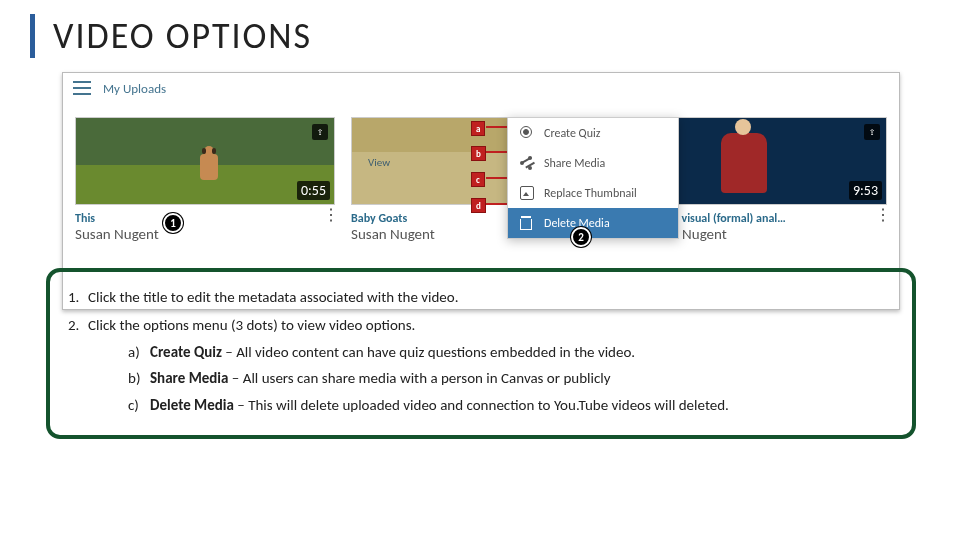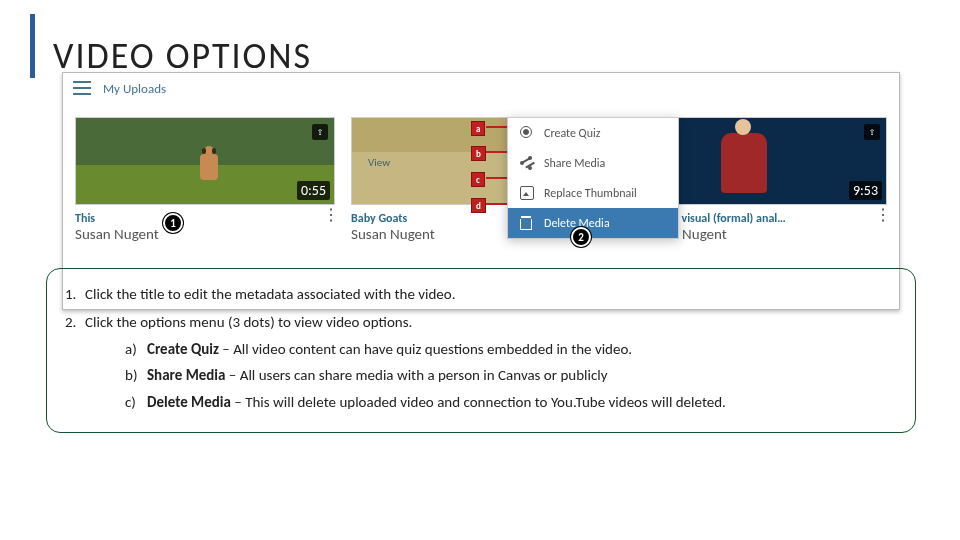--- a/index.html
+++ b/index.html
@@ -1,21 +1,21 @@
 <!DOCTYPE html>
 <html><head>
 <meta charset="utf-8">
 <style>
   * { box-sizing: border-box; margin: 0; padding: 0; }
   body { width: 960px; height: 540px; font-family: Calibri, Arial, sans-serif; background: #fff; position: relative; }
 
   
   .title-wrap { position: absolute; top: 14px; left: 30px; display: flex; align-items: stretch; }
   .title-bar { width: 5px; background: #2b5d9b; margin-right: 18px; }
-  .title-text { font-size: 36px; letter-spacing: 2px; font-weight: 400; color: #222; margin-top: 20px; }
+  .title-text { font-size: 36px; letter-spacing: 2px; font-weight: 400; color: #222; }
 
   
   .panel { position: absolute; top: 72px; left: 62px; width: 838px; height: 238px; border: 1px solid #bbb; box-shadow: 0 2px 4px rgba(0,0,0,.25); background: #fff; }
   .panel-header { display: flex; align-items: center; height: 30px; padding-left: 10px; gap: 12px; }
   .hamburger { width: 18px; height: 14px; display: flex; flex-direction: column; justify-content: space-between; }
   .hamburger span { height: 2px; background: #44748f; }
   .panel-title { font-size: 13px; color: #44748f; }
 
   .cards { position: absolute; top: 44px; left: 0; right: 0; display: flex; padding: 0 12px; gap: 16px; }
   .card { flex: 1; position: relative; }
@@ -58,21 +58,21 @@
   .i-delete::after { content:""; position:absolute; top:0; left:1px; width:10px; height:2px; background:currentColor; }
 
   
   .letter { position: absolute; background:#c02020; color:#fff; font-size:9px; font-weight:700; padding:1px 4px; border:1px solid #8a1010; z-index:6; }
   .pointer-line { position:absolute; height:1.5px; background:#c02020; z-index:4; }
 
   
   .num-circle { position:absolute; width:20px; height:20px; background:#000; color:#fff; border-radius:50%; border:2px solid #fff; box-shadow:0 0 0 1px #000; display:flex; align-items:center; justify-content:center; font-size:11px; font-weight:700; z-index:7; }
 
   
-  .instr { position:absolute; top:268px; left:46px; width:870px; border:1px solid #14532d; border-radius:14px; padding:12px 18px 10px; font-size:15px; color:#222; }
+  .instr { position:absolute; top:268px; left:46px; width:870px; border:4px solid #14532d; border-radius:14px; padding:12px 18px 10px; font-size:15px; color:#222; }
   .instr ol { list-style:none; }
   .instr .top > li { margin:4px 0 10px; padding-left:20px; position:relative; }
   .instr .top > li::before { position:absolute; left:0; }
   .instr .top > li:nth-child(1)::before { content:"1."; }
   .instr .top > li:nth-child(2)::before { content:"2."; }
   .sub { margin:8px 0 0 40px; }
   .sub li { margin:6px 0; padding-left:22px; position:relative; line-height:1.35; }
   .sub li::before { position:absolute; left:0; }
   .sub li:nth-child(1)::before { content:"a)"; }
   .sub li:nth-child(2)::before { content:"b)"; }

